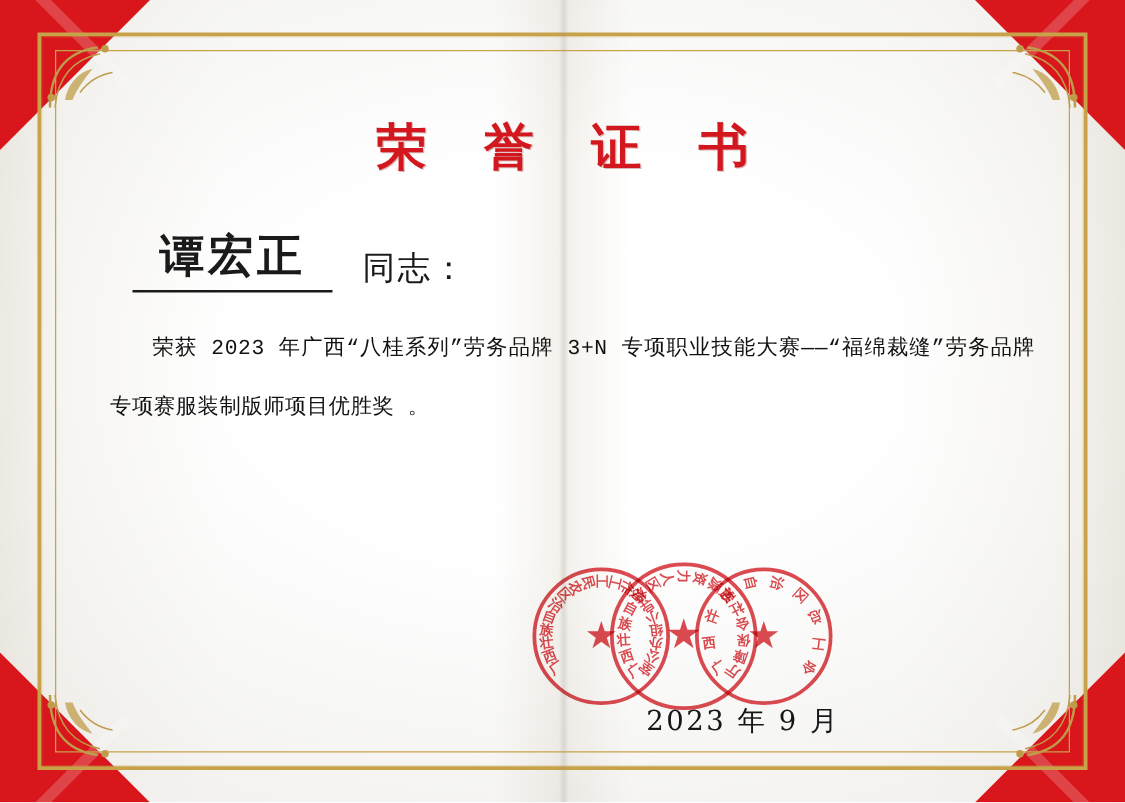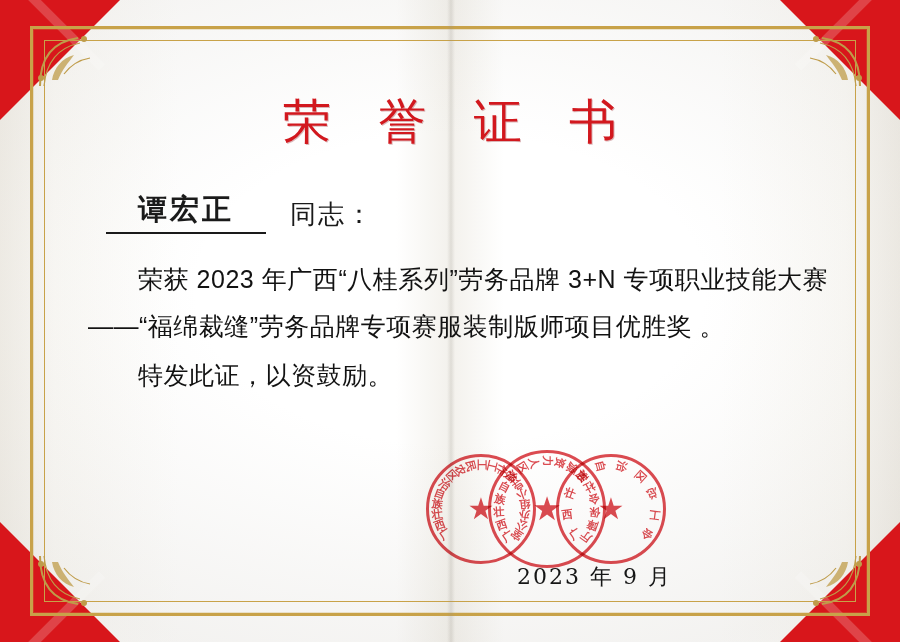--- a/index.html
+++ b/index.html
@@ -114,61 +114,61 @@
   .content {
     position: absolute;
     top: 42px; left: 48px; right: 48px; bottom: 42px;
   }
 
   .title {
     margin-top: 48px;
     text-align: center;
     color: #d2181e;
     font-family: "DejaVu Serif", serif;
-    font-weight: normal;
-    font-size: 48px;
+    font-weight: bold;
+    font-size: 40px;
     letter-spacing: 16px;
     text-indent: 16px;
     text-shadow: 1px 1px 0 rgba(140,20,25,0.30);
   }
 
   .recipient-line {
     margin-top: 36px;
     padding-left: 58px;
     display: flex;
     align-items: flex-end;
     font-size: 27px;
     color: #1a1a1a;
   }
   .recipient-name {
     min-width: 148px;
     text-align: center;
-    font-size: 29px;
+    font-size: 36px;
     font-weight: bold;
     letter-spacing: 3px;
     border-bottom: 2px solid #1a1a1a;
     padding: 0 6px 2px 6px;
     font-family: Liberation Serif, serif;
   }
   .recipient-suffix {
     margin-left: 24px;
     font-size: 26px;
     letter-spacing: 2px;
     padding-bottom: 2px;
   }
 
   .body-text {
     margin-top: 22px;
     padding: 0 24px 0 40px;
-    font-size: 25px;
+    font-size: 17px;
     line-height: 47px;
     color: #121212;
     text-align: justify;
     letter-spacing: 0.5px;
-    font-family: Liberation Sans, sans-serif;
+    font-family: Liberation Mono, monospace;
   }
   .body-text p { margin: 0; text-indent: 2em; }
   .body-text p + p { margin-top: 2px; }
 
   
   .sign-block {
     position: absolute;
     left: 0; right: 0;
     top: 380px;
     height: 190px;
@@ -302,21 +302,20 @@
 
     <div class="title">荣 誉 证 书</div>
 
     <div class="recipient-line">
       <span class="recipient-name">谭宏正</span>
       <span class="recipient-suffix">同志：</span>
     </div>
 
     <div class="body-text">
       <p>荣获 2023 年广西“八桂系列”劳务品牌 3+N 专项职业技能大赛——“福绵裁缝”劳务品牌专项赛服装制版师项目优胜奖 。</p>
-      <p>特发此证，以资鼓励。</p>
     </div>
 
     <div class="sign-block">
 
 
       <div class="seal seal-1">
         <div class="ring-text">
             <span style="transform: rotate(-125deg) translate(0px, -44px) rotate(90deg) translate(-50%, -50%);">广</span>
             <span style="transform: rotate(-111.111deg) translate(0px, -44px) rotate(90deg) translate(-50%, -50%);">西</span>
             <span style="transform: rotate(-97.2222deg) translate(0px, -44px) rotate(90deg) translate(-50%, -50%);">壮</span>

